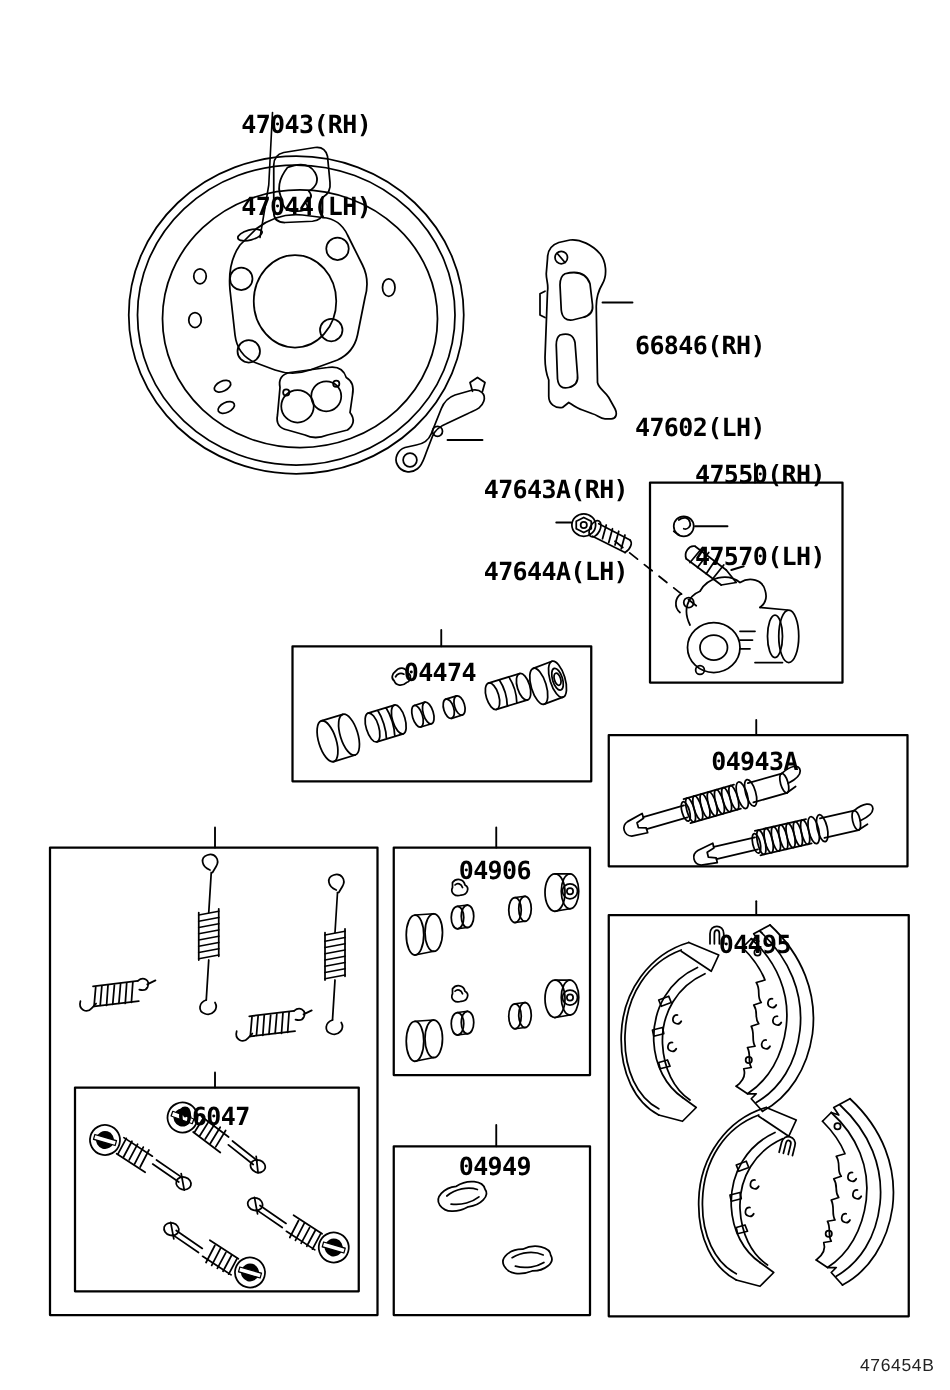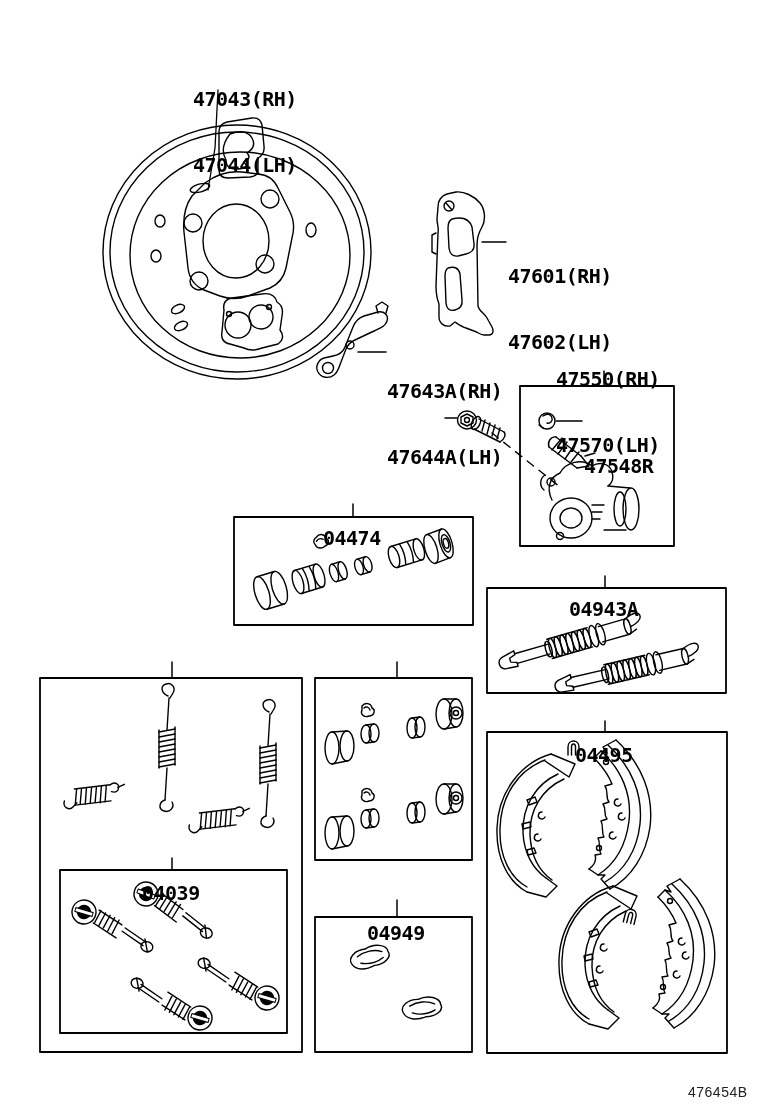--- a/index.html
+++ b/index.html
@@ -284,53 +284,53 @@
   <use href="#clip" transform="translate(625,915) rotate(14)"></use>
 </g>
 </svg>
 
 <div class="lbl" style="left:193px;top:44px">
   <span>47043(RH)</span>
   <span>47044(LH)</span>
 </div>
 
 <div class="lbl" style="left:508px;top:221px">
-  <span>47601(RH)</span>
+  <span>66846(RH)</span>
   <span>47602(LH)</span>
 </div>
 
 <div class="lbl" style="left:387px;top:336px">
   <span>47643A(RH)</span>
   <span>47644A(LH)</span>
 </div>
 
 
 <div class="lbl" style="left:556px;top:324px">
   <span>47550(RH)</span>
   <span>47570(LH)</span>
 </div>
 
-<div class="lbl" style="left:584px;top:411px">
-  <span>47548R</span>
-</div>
 
 
 <div class="lbl" style="left:323px;top:483px">
   <span>04474</span>
 </div>
 
 <div class="lbl" style="left:569px;top:554px">
   <span>04943A</span>
 </div>
 
 
 <div class="lbl" style="left:142px;top:838px">
-  <span>04039</span>
-</div>
-
+  <span>06047</span>
+</div>
+
+<div class="lbl" style="left:367px;top:641px">
+  <span>04906</span>
+</div>
 
 <div class="lbl" style="left:367px;top:878px">
   <span>04949</span>
 </div>
 
 <div class="lbl" style="left:575px;top:700px">
   <span>04495</span>
 </div>
 
 <div class="code">476454B</div>

